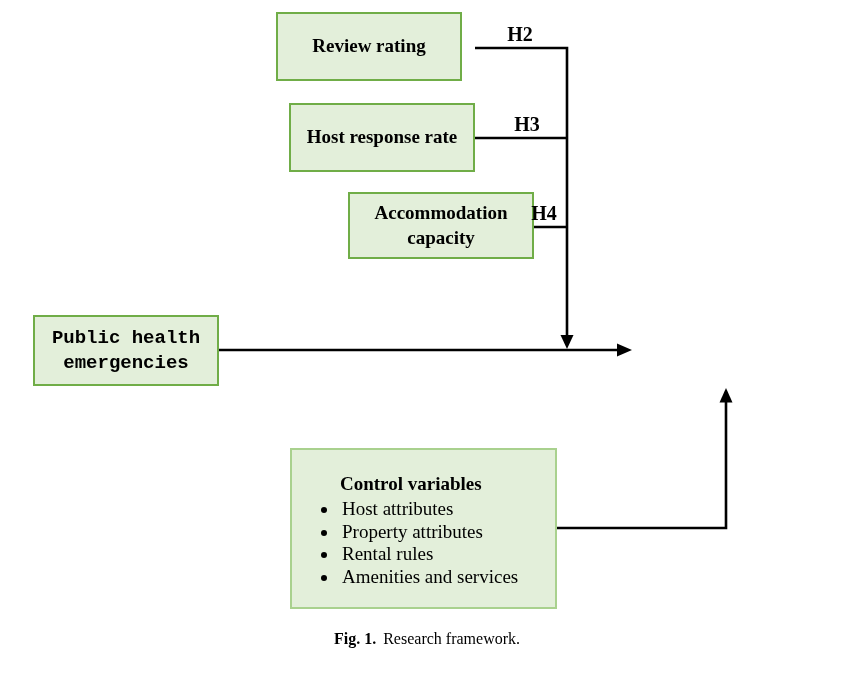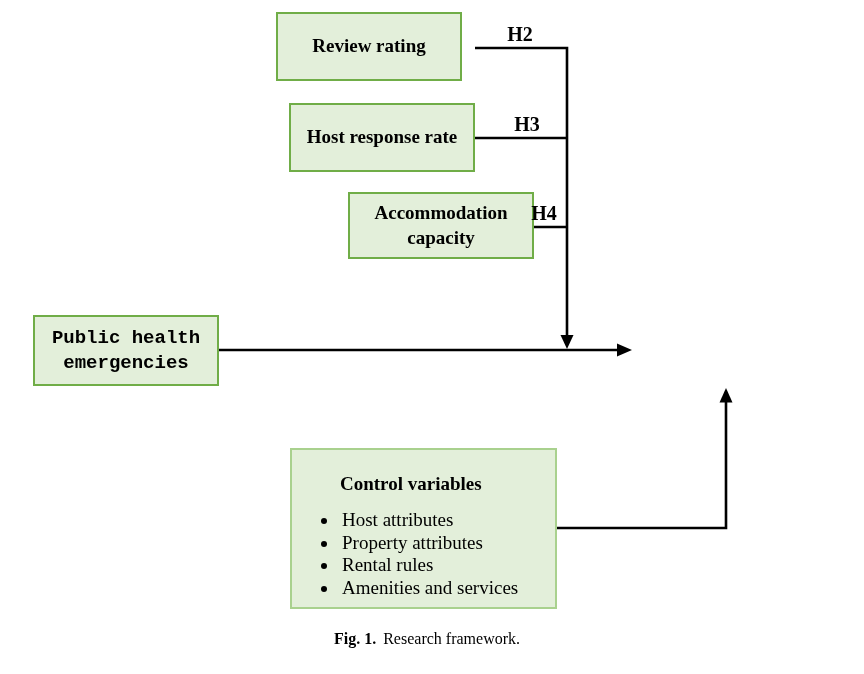--- a/index.html
+++ b/index.html
@@ -54,21 +54,21 @@
     left: 290px; top: 448px;
     width: 267px; height: 161px;
     background: var(--box-fill);
     border: 2px solid var(--control-border);
     padding: 23px 10px 0 0;
     font-size: 19px;
   }
   .control-title {
     font-weight: bold;
     margin-left: 48px;
-    margin-bottom: 14px;
+    margin-bottom: 3px;
   }
   .control-list {
     list-style: disc;
     margin-left: 31px;
     padding-left: 16px;
   }
   .control-list li {
     line-height: 22.5px;
     padding-left: 3px;
   }

